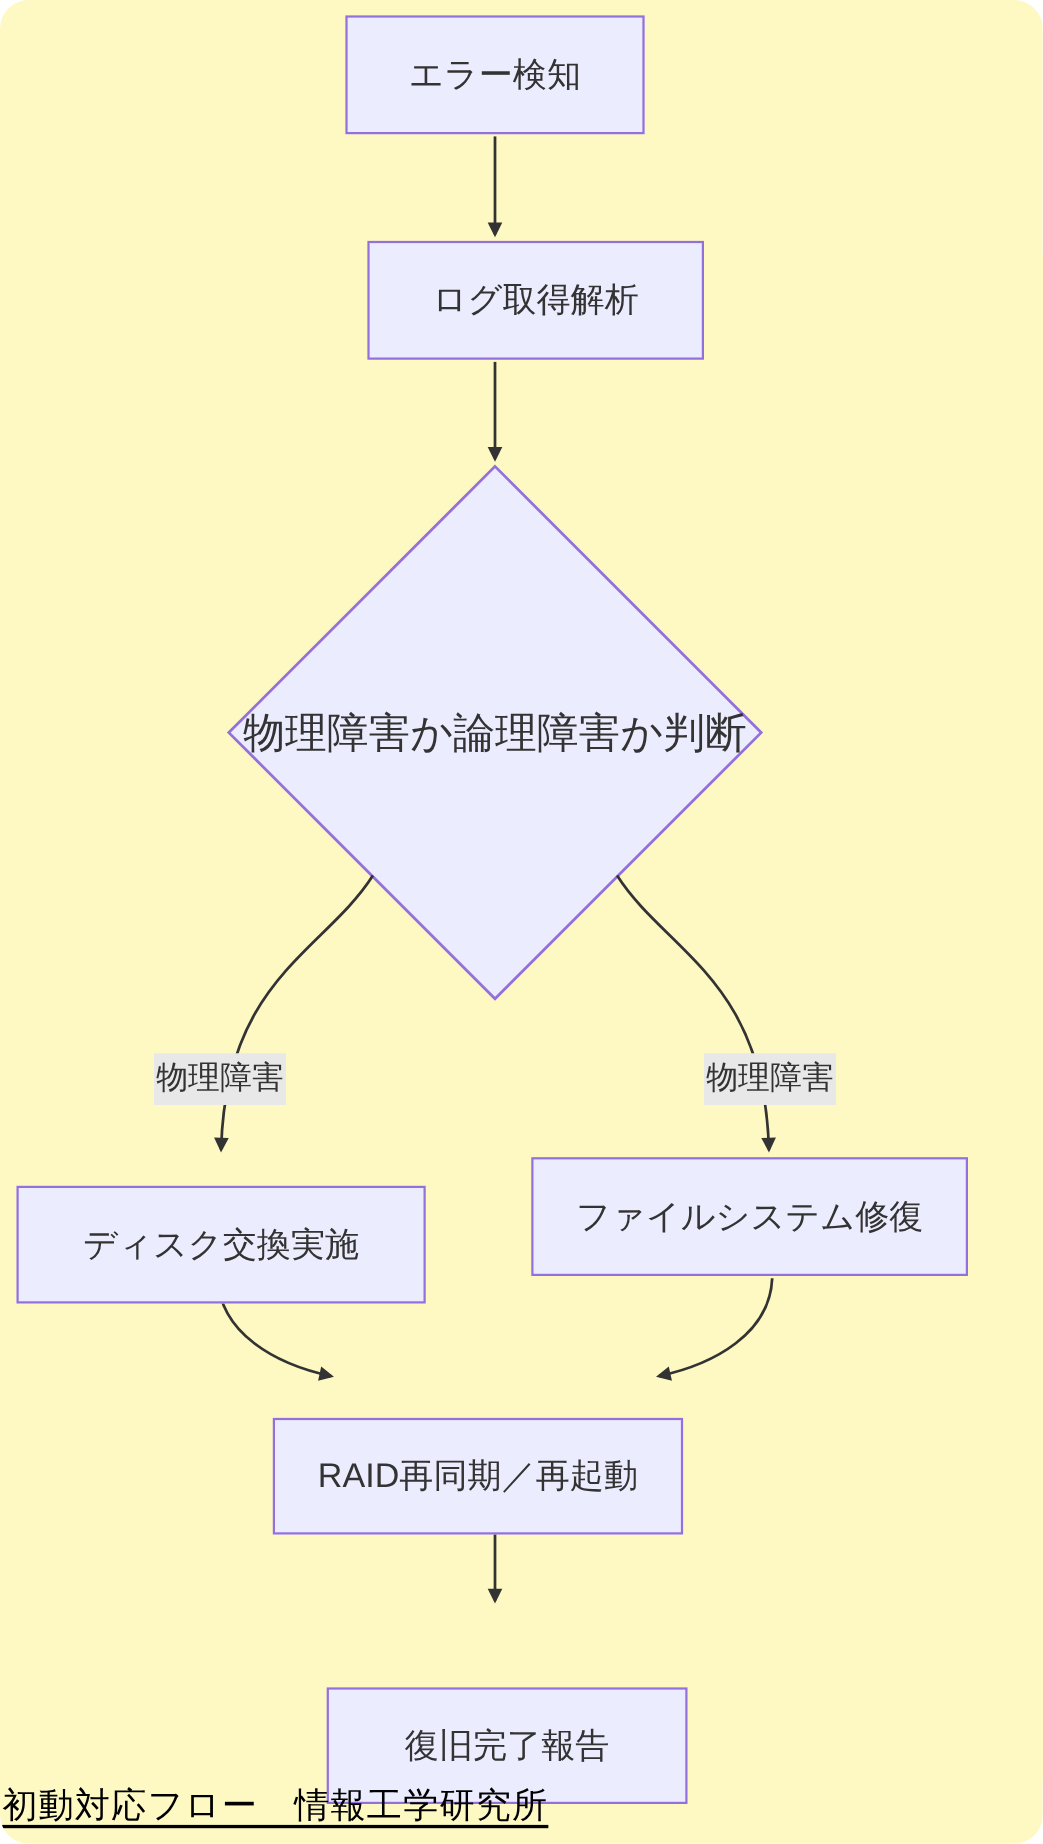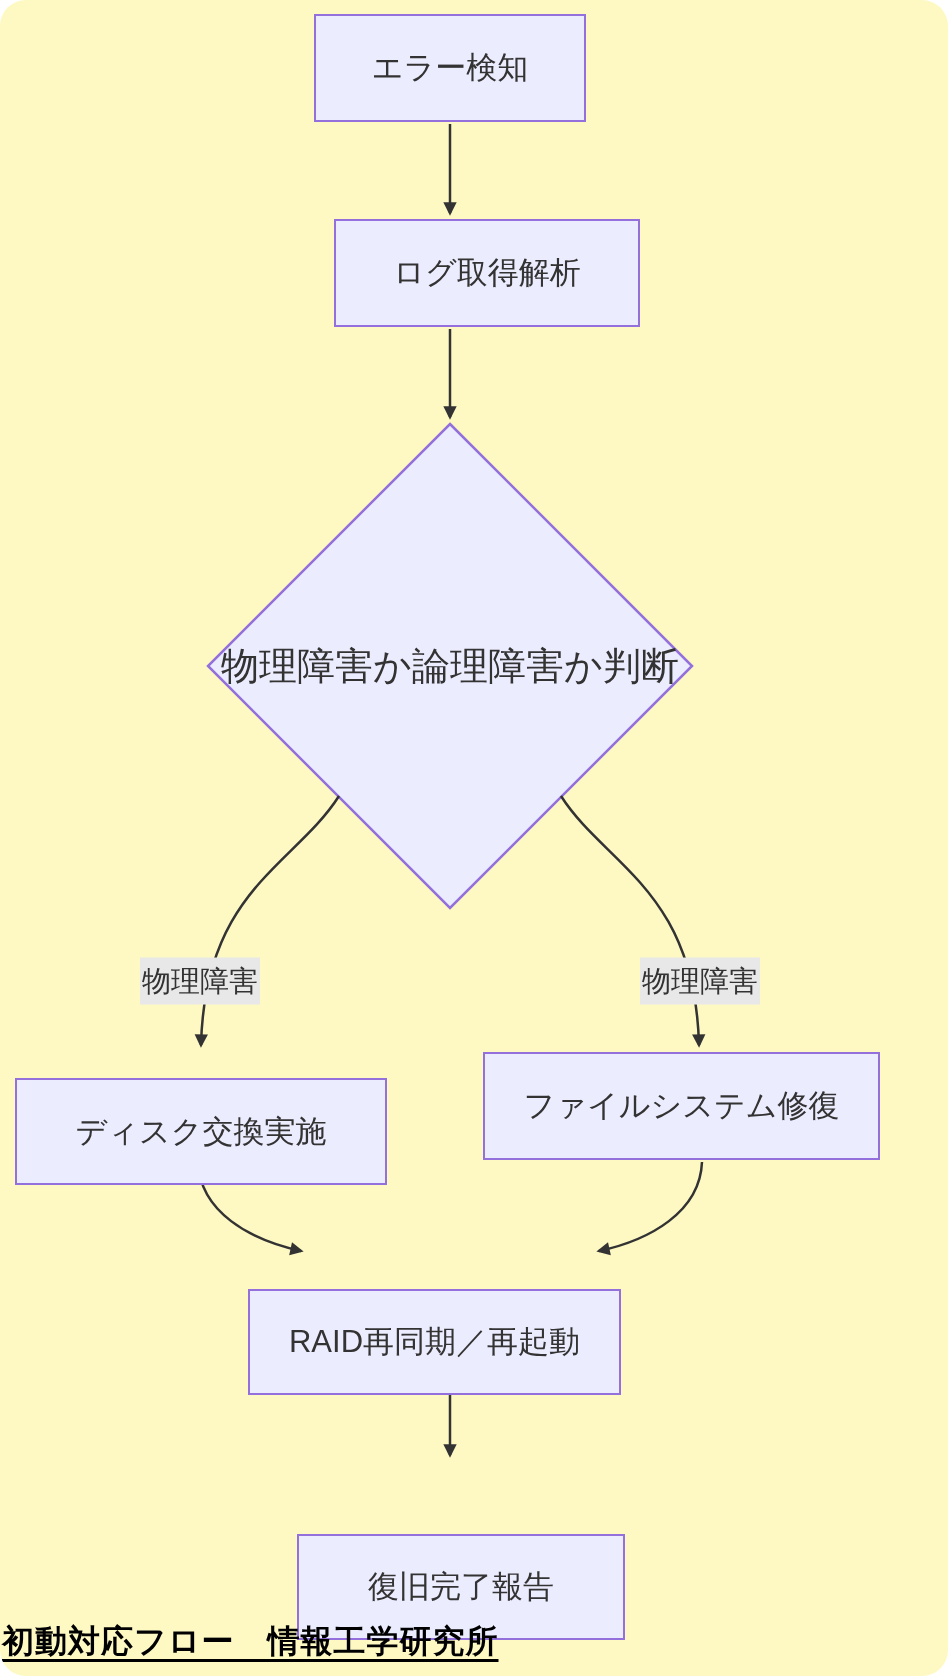--- a/index.html
+++ b/index.html
@@ -70,21 +70,21 @@
     font-size: 29px;
     line-height: 1.55;
     padding: 1px 2px;
     white-space: nowrap;
   }
   .caption {
     position: absolute;
     left: 2px;
     top: 1620px;
     font-size: 32px;
-    font-weight: bold;
+    font-weight: normal;
     color: #000000;
     letter-spacing: 1px;
     text-decoration: underline;
     text-decoration-thickness: 3px;
     text-underline-offset: 7px;
     white-space: nowrap;
   }
   
   #node-a { left: 314px; top: 14px;   width: 272px; height: 108px; }
   #node-b { left: 298px; top: 219px;  width: 306px; height: 108px; margin-left: 36px; }

